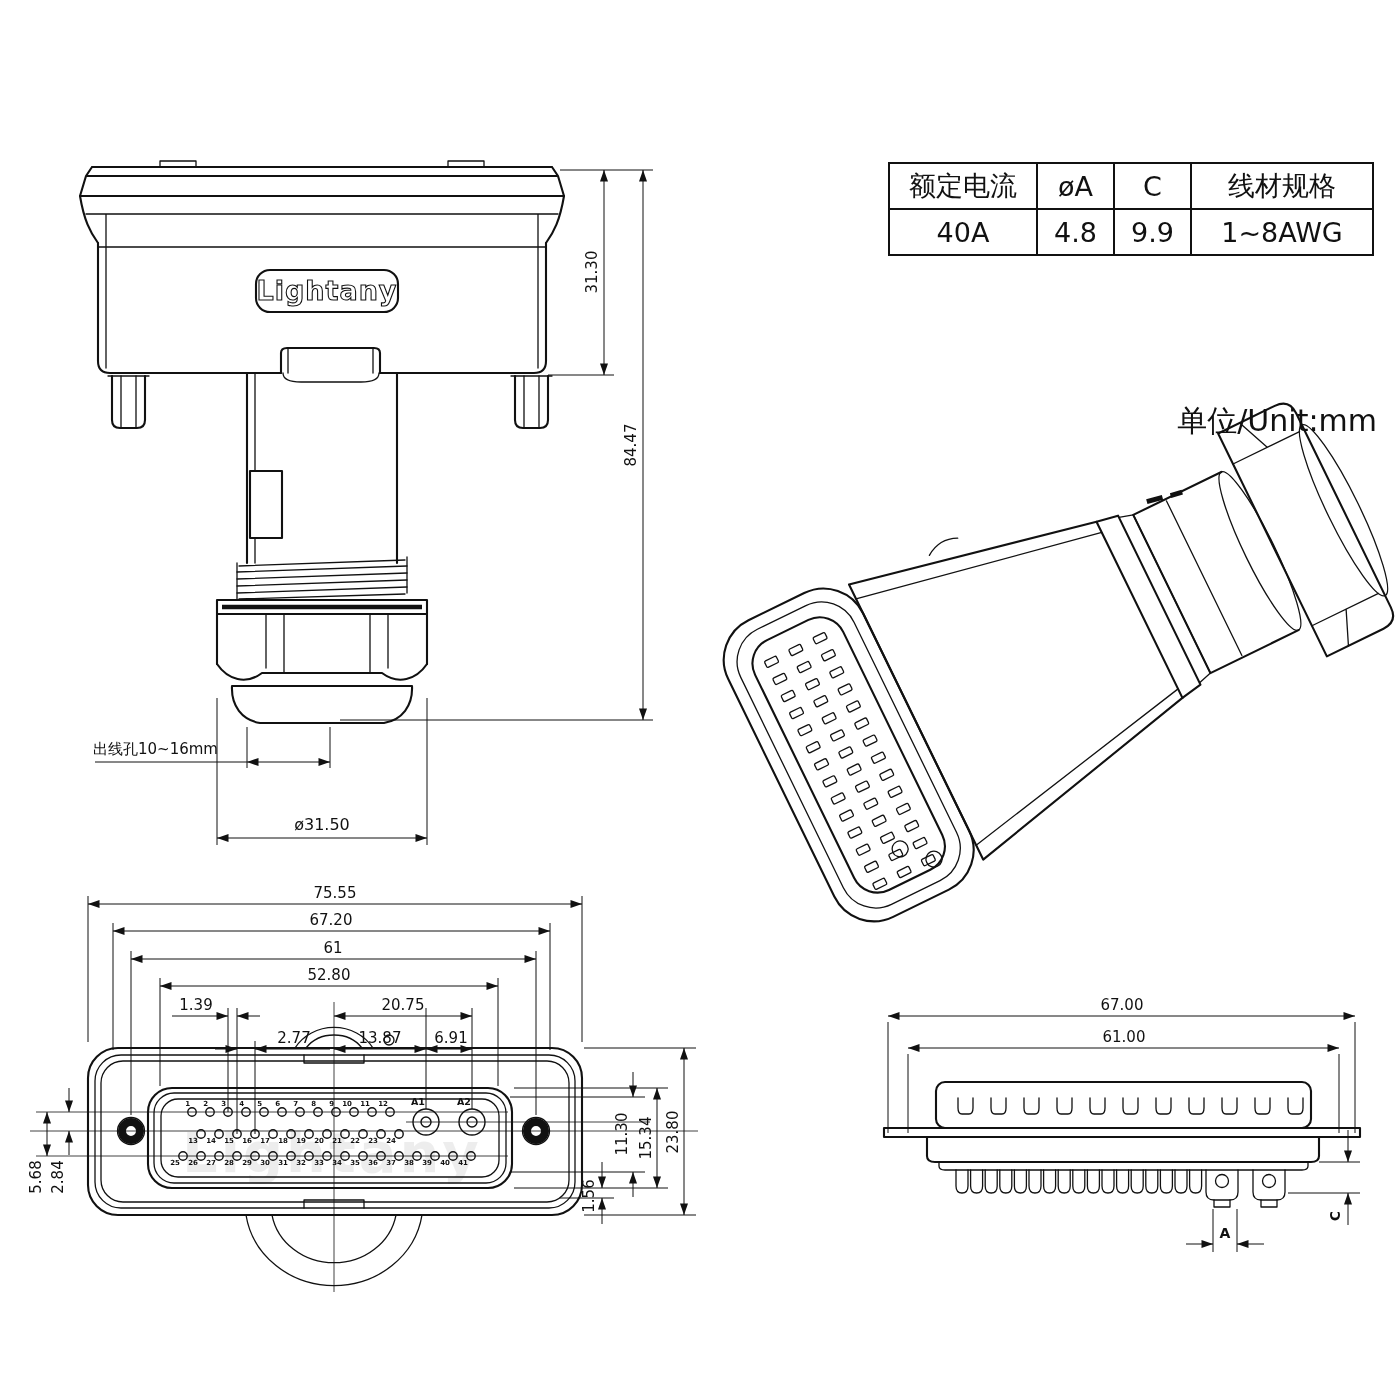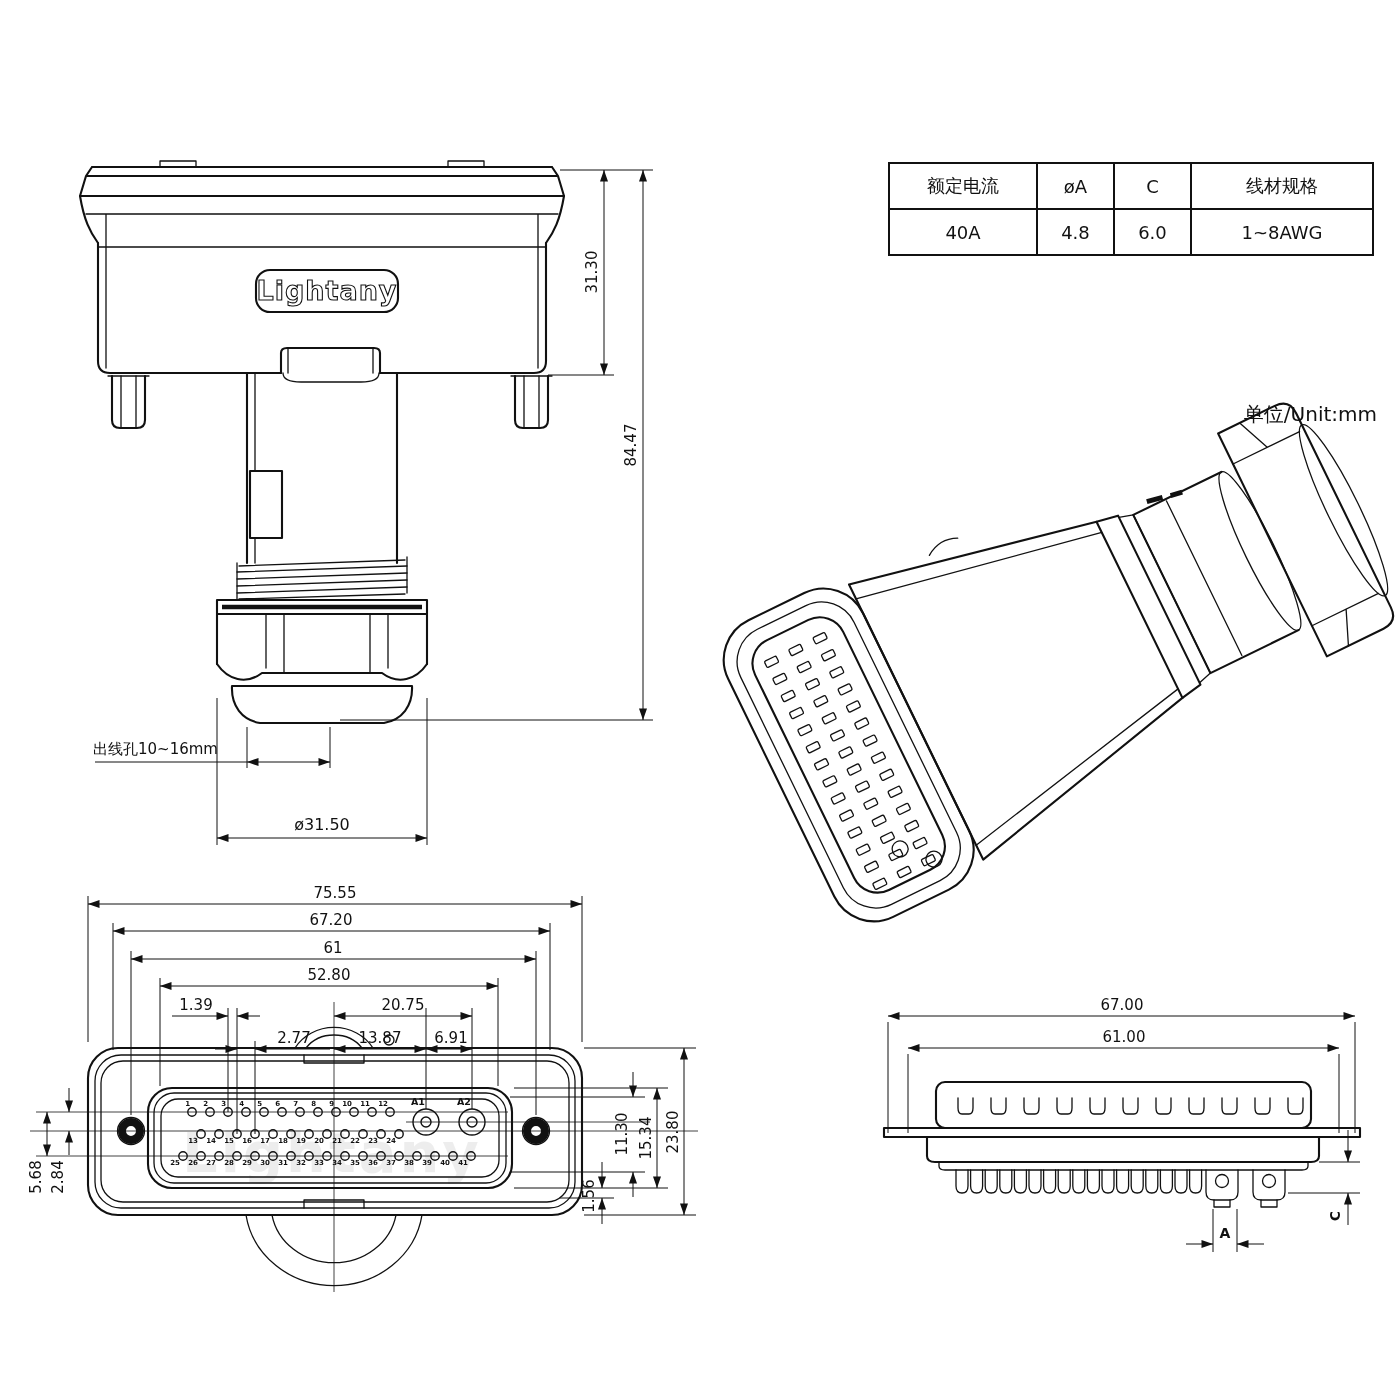--- a/index.html
+++ b/index.html
@@ -16,23 +16,23 @@
   .dt2{font-size:16px;fill:#111;stroke:none;}
   .dta{font-size:14px;fill:#111;stroke:none;font-weight:bold;}
   .pl{font-size:7px;fill:#111;stroke:none;font-weight:bold;}
   .pl2{font-size:9.5px;fill:#111;stroke:none;font-weight:bold;}
   .logo-t{font-size:27px;font-weight:600;letter-spacing:1px;fill:none;stroke:#111;stroke-width:1.1;}
   .wmark{font-size:56px;font-weight:700;letter-spacing:3px;fill:#111;opacity:0.07;stroke:none;}
   .pins{fill:none;stroke:#111;stroke-width:1.4;}
   
   .spec{position:absolute;left:888px;top:162px;border-collapse:collapse;table-layout:fixed;}
   .spec td,.spec th{border:2.5px solid #111;height:44px;text-align:center;vertical-align:middle;
-        font-size:18px;font-weight:400;color:#111;padding:0 2px;white-space:nowrap;}
+        font-size:27px;font-weight:400;color:#111;padding:0 2px;white-space:nowrap;}
   .unit-note{position:absolute;left:888px;top:401px;width:489px;text-align:right;
-        font-size:20px;color:#111;}
+        font-size:30px;color:#111;}
 </style>
 </head>
 <body>
 
 <div id="stage">
 
 <svg id="art" width="1400" height="1400" viewBox="0 0 1400 1400">
   <defs>
     <marker id="mE" markerWidth="13" markerHeight="9" refX="12" refY="4.5" orient="auto" markerUnits="userSpaceOnUse">
       <path d="M0.5,0.5 L12,4.5 L0.5,8.5 Z" fill="#111"></path>
@@ -412,20 +412,20 @@
       <th>额定电流</th>
       <th>øA</th>
       <th>C</th>
       <th>线材规格</th>
     </tr>
   </thead>
   <tbody>
     <tr>
       <td>40A</td>
       <td>4.8</td>
-      <td>6.0</td>
+      <td>9.9</td>
       <td>1~8AWG</td>
     </tr>
   </tbody>
 </table>
 <div class="unit-note">单位/Unit:mm</div>
 
 </div>
 
 </body></html>

